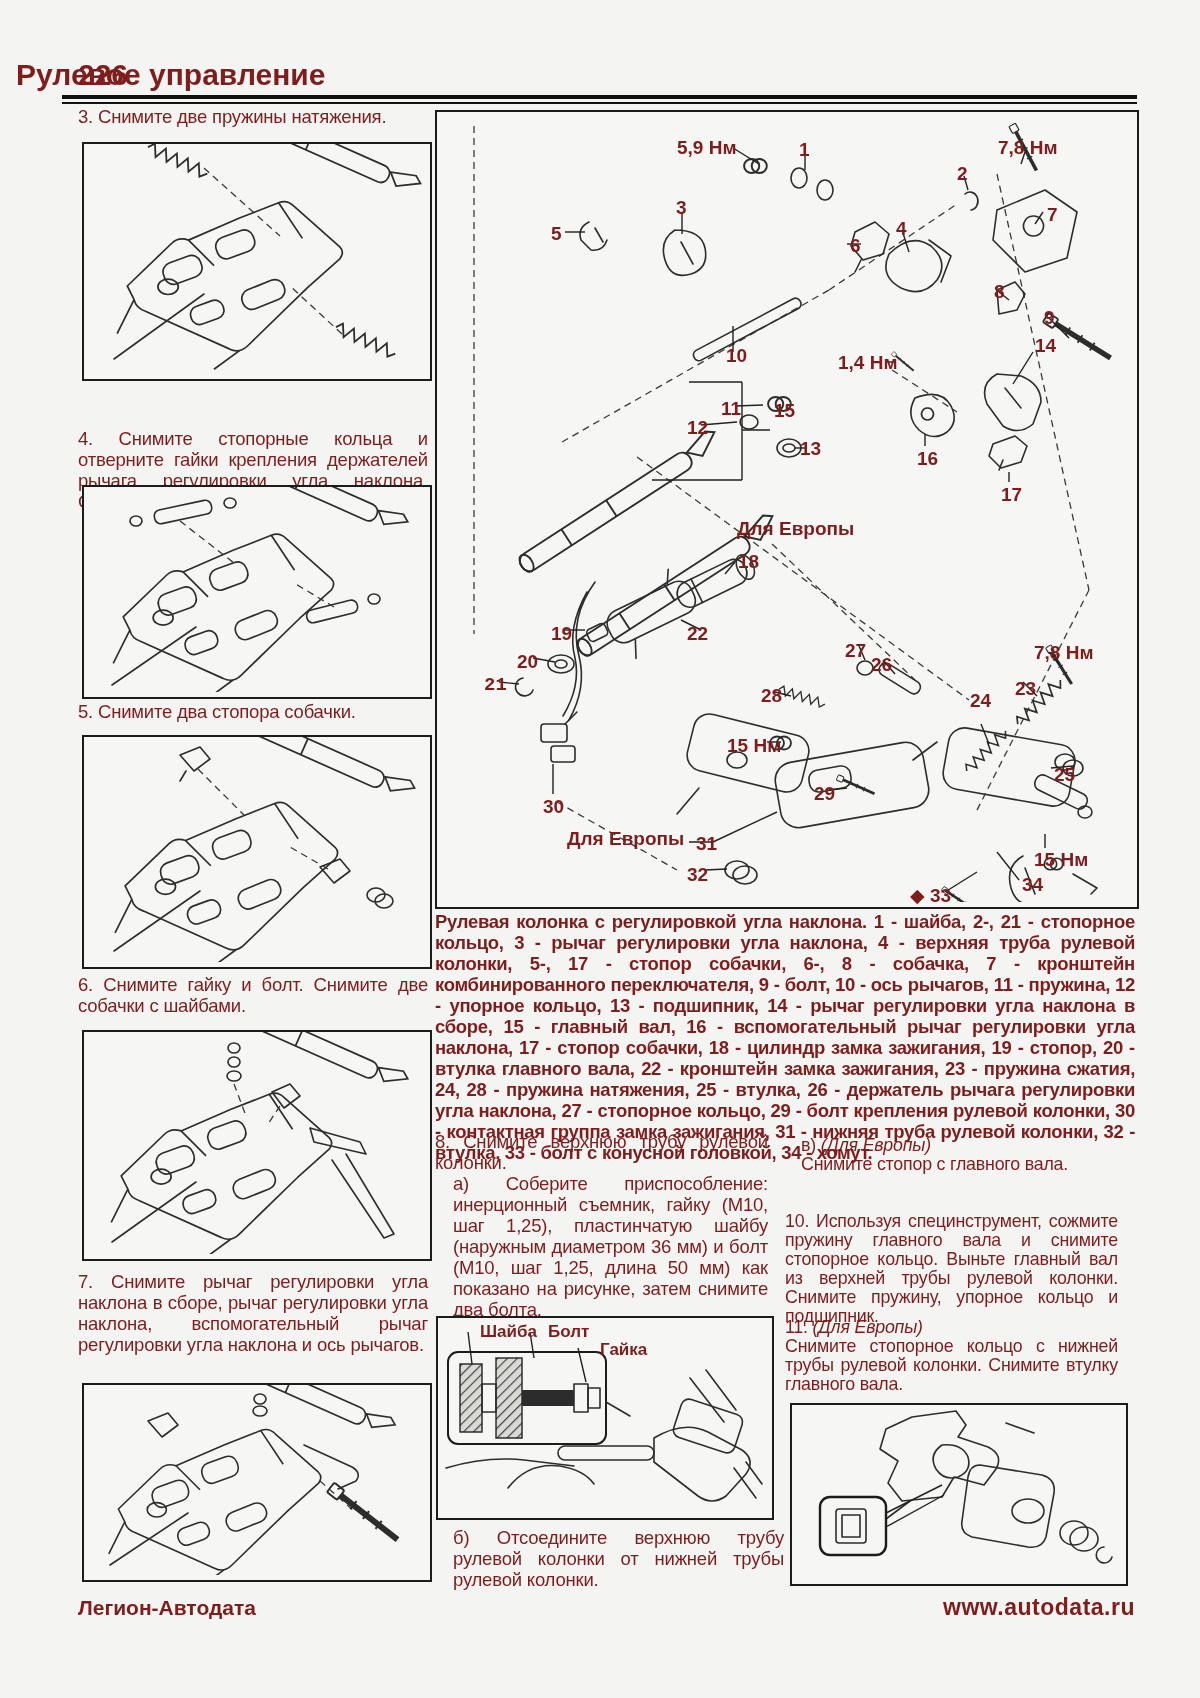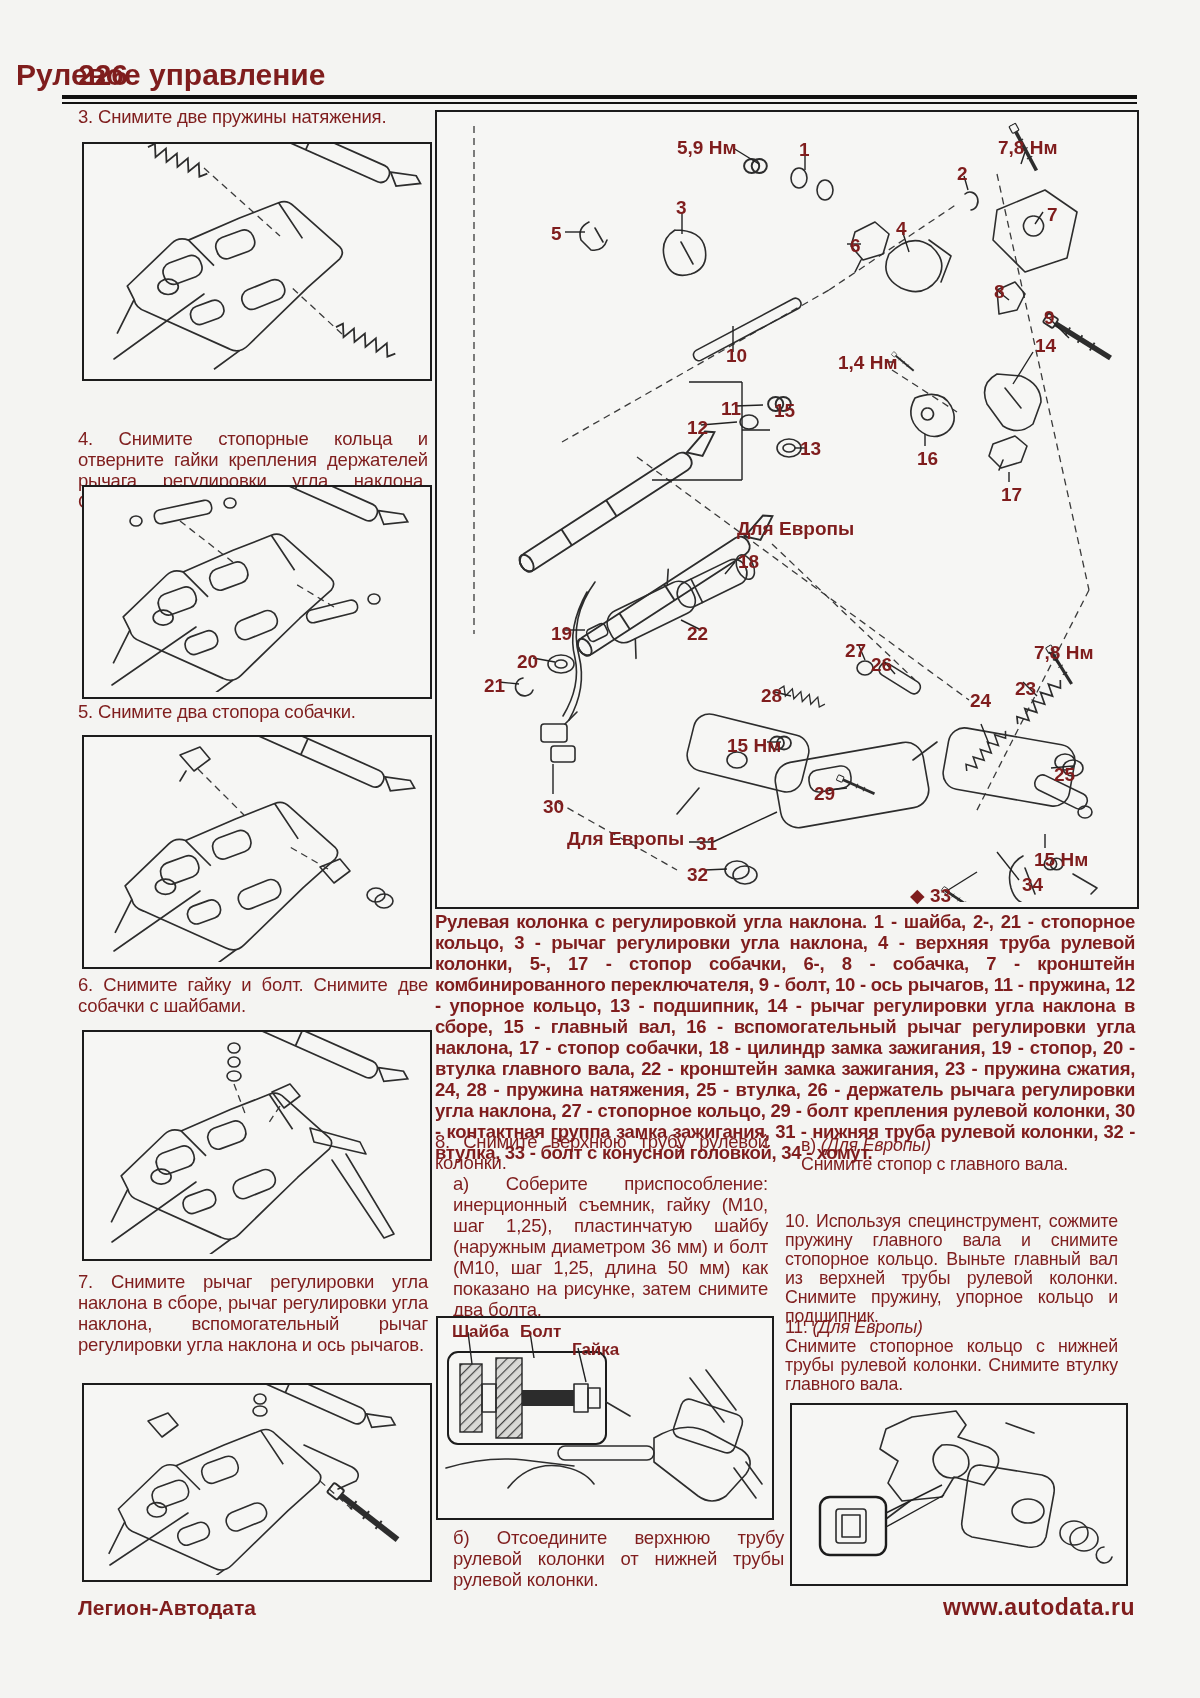--- a/index.html
+++ b/index.html
@@ -9,21 +9,21 @@
   .jtext{font-size:18.5px;line-height:21px;text-align:justify;letter-spacing:-0.2px;}
   .jtext-sm{font-size:17.8px;line-height:19px;text-align:justify;letter-spacing:-0.2px;}
   .italic{font-style:italic;}
   .pagenum{font-size:30px;font-weight:bold;}
   .htitle{font-size:30px;font-weight:bold;text-align:left;padding-left:16px;}
   .rule-thick{height:4px;background:#111;}
   .rule-thin{height:2px;background:#111;}
   .figbox{border:2.5px solid #1c1c1c;background:#f6f6f4;}
   .caption{font-size:18.5px;line-height:21px;font-weight:bold;text-align:justify;letter-spacing:-0.3px;}
   .part-label{position:absolute;font-weight:bold;font-size:19px;line-height:19px;white-space:nowrap;}
-  .fig-inner-label{position:absolute;font-size:17px;font-weight:bold;white-space:nowrap;}
+  .fig-inner-label{position:absolute;font-size:17px;font-weight:bold;white-space:nowrap;margin-left:28px;}
   .footer-left{font-size:21px;font-weight:bold;}
   .footer-right{font-size:23px;font-weight:bold;letter-spacing:0.5px;}
   svg{display:block;}
   .sk{fill:none;stroke:#2d2d2d;stroke-width:1.6;stroke-linejoin:round;stroke-linecap:round;}
   .skd{fill:none;stroke:#3a3a3a;stroke-width:1.3;stroke-dasharray:7 5;}
   .skl{fill:none;stroke:#222;stroke-width:1.4;}
 </style>
 </head>
 <body>
 
@@ -339,21 +339,21 @@
         <div class="part-label" style="left: 250px; top: 306px;">12</div>
         <div class="part-label" style="left: 363px; top: 327px;">13</div>
         <div class="part-label" style="left: 598px; top: 224px;">14</div>
         <div class="part-label" style="left: 337px; top: 289px;">15</div>
         <div class="part-label" style="left: 480px; top: 337px;">16</div>
         <div class="part-label" style="left: 564px; top: 373px;">17</div>
         <div class="part-label" style="left: 300px; top: 407px;">Для Европы</div>
         <div class="part-label" style="left: 301px; top: 440px;">18</div>
         <div class="part-label" style="left: 114px; top: 512px;">19</div>
         <div class="part-label" style="left: 80px; top: 540px;">20</div>
-        <div class="part-label" style="left: 47px; top: 564px;">21</div>
+        <div class="part-label" style="left: 47px; top: 564px; font-family: Liberation Mono, monospace;">21</div>
         <div class="part-label" style="left: 250px; top: 512px;">22</div>
         <div class="part-label" style="left: 408px; top: 529px;">27</div>
         <div class="part-label" style="left: 434px; top: 543px;">26</div>
         <div class="part-label" style="left: 324px; top: 574px;">28</div>
         <div class="part-label" style="left: 290px; top: 624px;">15 Нм</div>
         <div class="part-label" style="left: 377px; top: 672px;">29</div>
         <div class="part-label" style="left: 578px; top: 567px;">23</div>
         <div class="part-label" style="left: 533px; top: 579px;">24</div>
         <div class="part-label" style="left: 617px; top: 653px;">25</div>
         <div class="part-label" style="left: 597px; top: 531px;">7,8 Нм</div>

